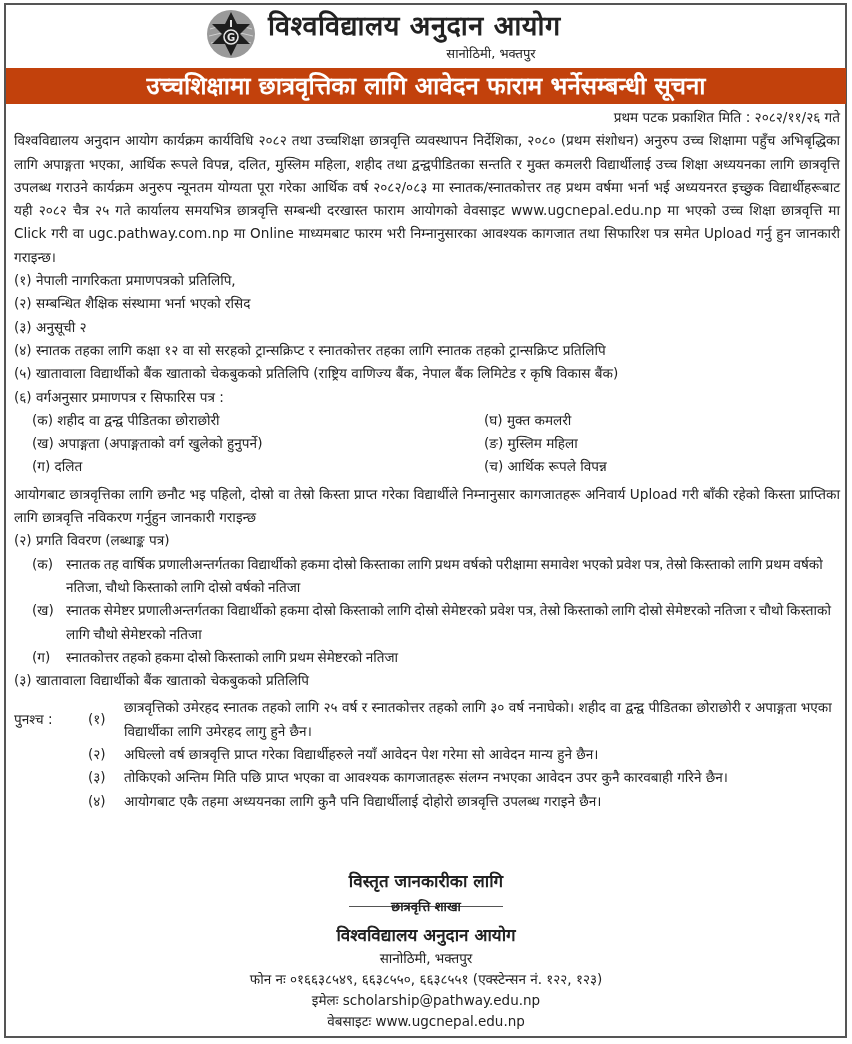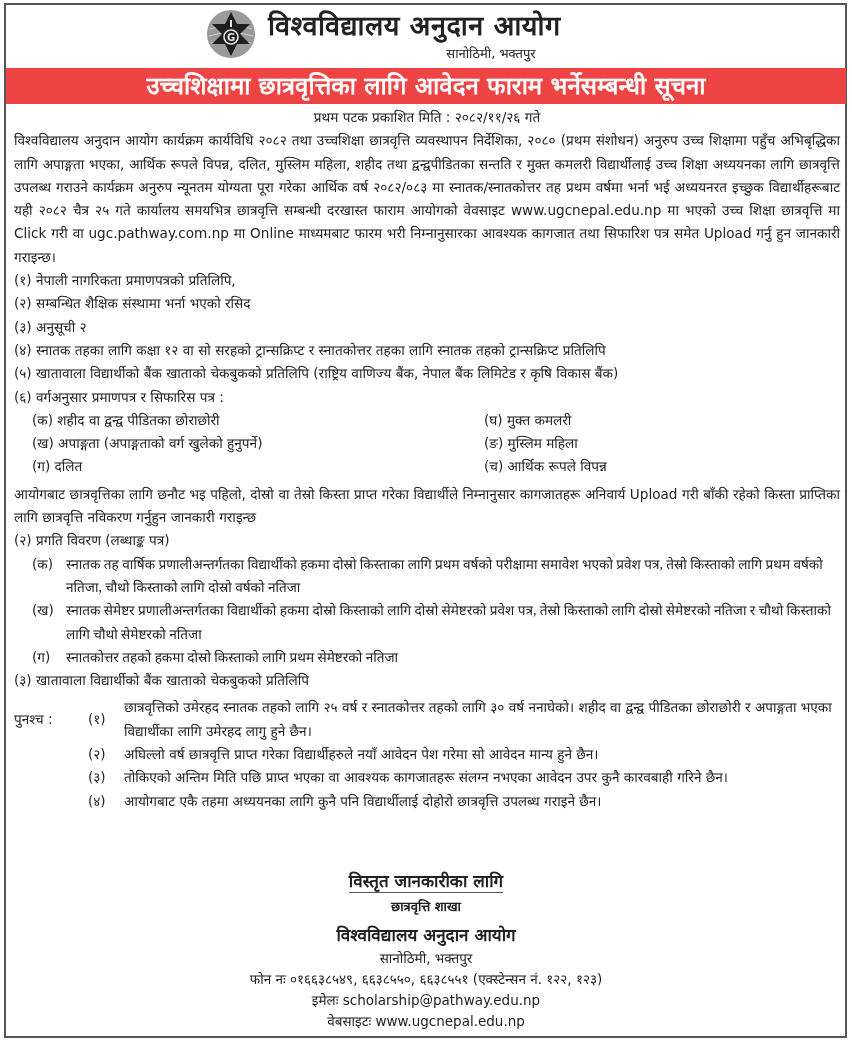--- a/index.html
+++ b/index.html
@@ -6,40 +6,40 @@
   body { width:852px; height:1044px; position:relative; overflow:hidden;
          font-family:"DejaVu Sans", sans-serif; color:#1a1a1a; }
   .frame { position:absolute; left:4px; top:3px; width:843px; height:1035px;
            border:2px solid #555; box-sizing:border-box; }
   .hdr { position:absolute; left:0; top:0; width:852px; height:68px; }
   .logo { position:absolute; left:206px; top:9px; width:50px; height:50px; }
   .org-title { position:absolute; left:268px; top:6px; font-size:27px; font-weight:bold;
                letter-spacing:0.5px; color:#222; white-space:nowrap; }
   .org-addr { position:absolute; left:0; width:852px; top:44px; text-align:center;
               font-size:13px; padding-left:130px; box-sizing:border-box; color:#222; }
-  .banner { position:absolute; left:6px; top:68px; width:840px; height:36px; background:#ef4444;
+  .banner { position:absolute; left:6px; top:68px; width:840px; height:36px; background:#c2410c;
             color:#fff; text-align:center; font-size:24px; font-weight:bold; line-height:36px;
             white-space:nowrap; overflow:hidden; }
   .content { position:absolute; left:14px; top:106px; width:826px; font-size:13.6px;
              line-height:23.3px; color:#222; }
-  .center { text-align:center; }
+  .center { text-align:right; }
   .para { text-align:justify; text-align-last:left; }
   .li { white-space:nowrap; }
   .sub { padding-left:18px; white-space:nowrap; display:flex;align-items:center; }
   .sub .col1 { width:452px; }
   .nested { display:flex; padding-left:18px; }
   .nested .mk { width:34px; flex:none; }
   .nested .tx { flex:1;font-family:Liberation Serif, serif; }
   .ps { display:flex; margin-top:4px;align-items:center; }
   .ps .lbl { width:74px; flex:none; white-space:nowrap; }
   .ps .mk { width:36px; flex:none; }
   .ps .tx { flex:1; }
   .footer { position:absolute; left:0; width:852px; top:868px; text-align:center; color:#222; }
   .f-head { font-size:17px; font-weight:bold; line-height:26px; }
-  .f-head span { border-bottom:1px solid #555; padding-bottom:1px; }
+  .f-head span { border-bottom:1px solid #555; padding-bottom:15px; }
   .f-sec { font-size:13px; font-weight:bold; line-height:26px; }
   .f-org { font-size:17px; font-weight:bold; line-height:26px; margin-top:2px; }
   .f-line { font-size:13.5px; line-height:21px; }
 </style>
 </head>
 <body>
 
 <div class="frame"></div>
 
 <div class="hdr">

